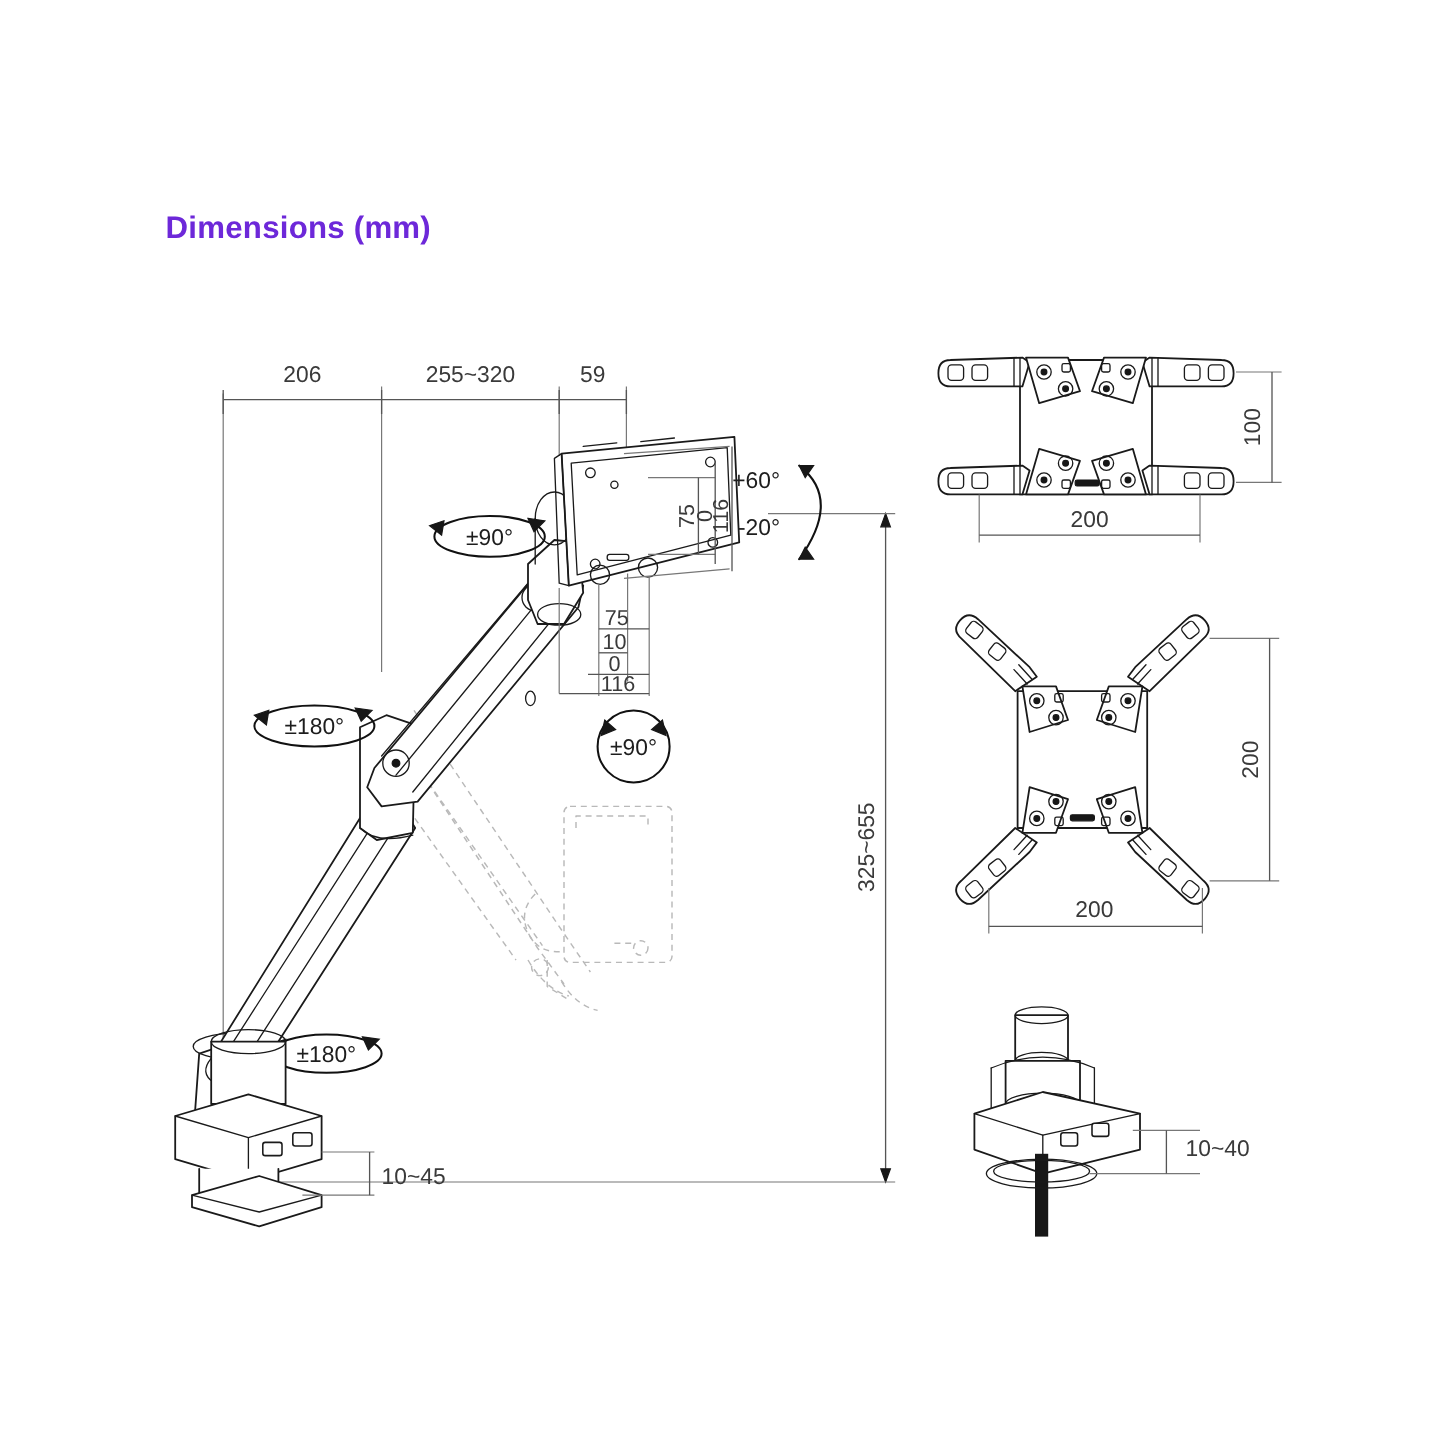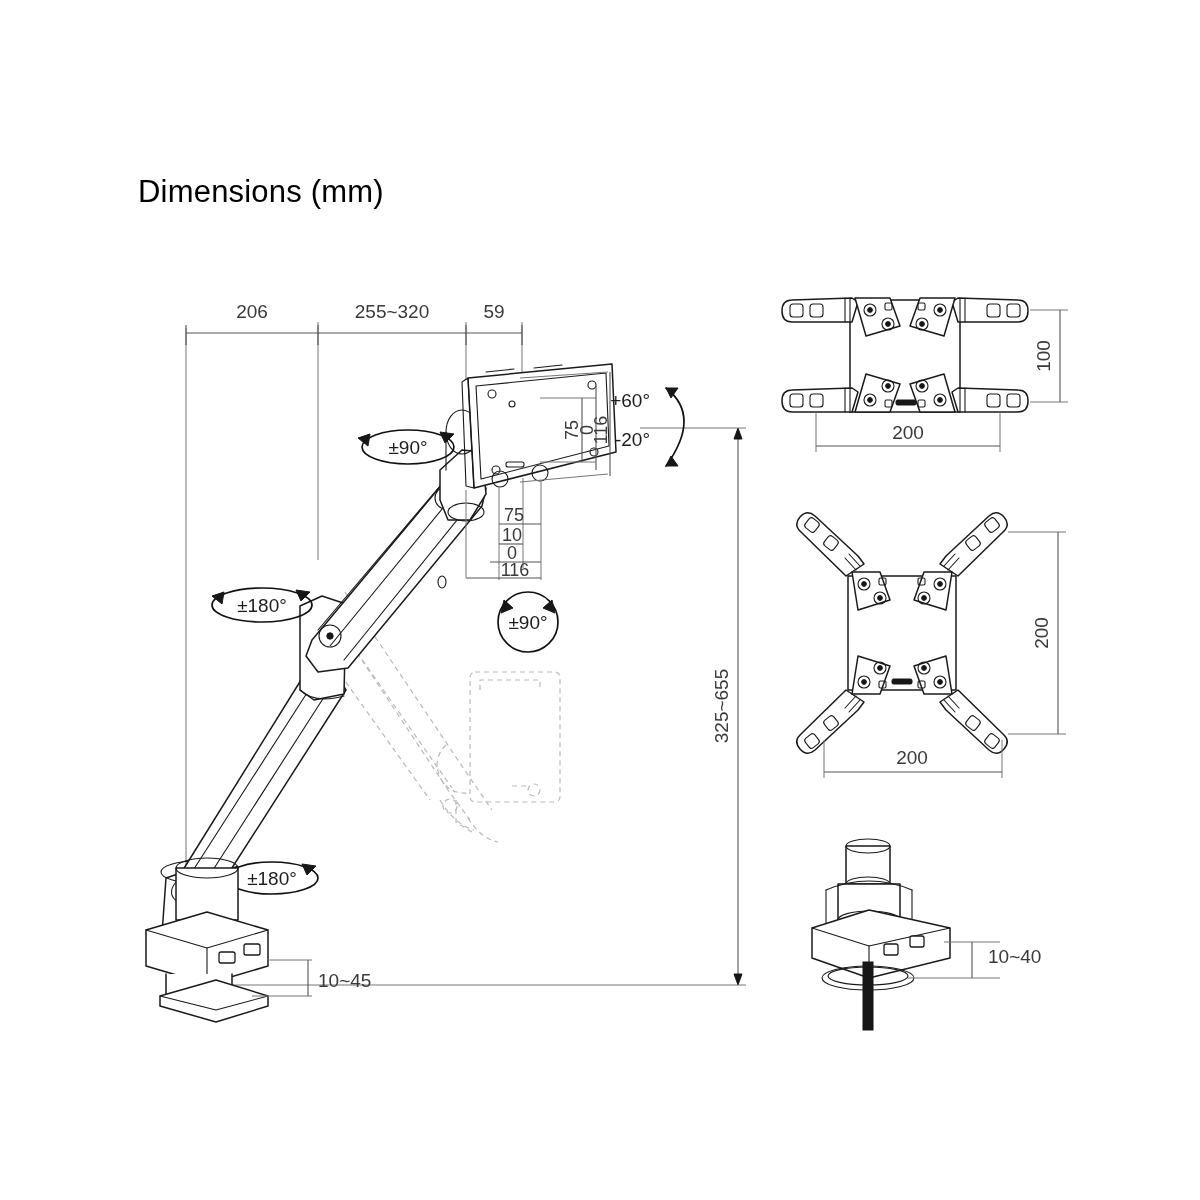--- a/index.html
+++ b/index.html
@@ -16,24 +16,24 @@
     position: relative;
     width: 1200px;
     height: 1200px;
     background: #ffffff;
     overflow: hidden;
   }
   #page-title {
     position: absolute;
     left: 138px;
     top: 174px;
-    font-size: 31px;
-    font-weight: 400;
+    font-size: 26px;
+    font-weight: 700;
     letter-spacing: 0.2px;
-    color: #000000;
+    color: #6d28d9;
     white-space: nowrap;
   }
   #diagram-svg {
     position: absolute;
     left: 0;
     top: 0;
     width: 1200px;
     height: 1200px;
   }
   .dim-text {

